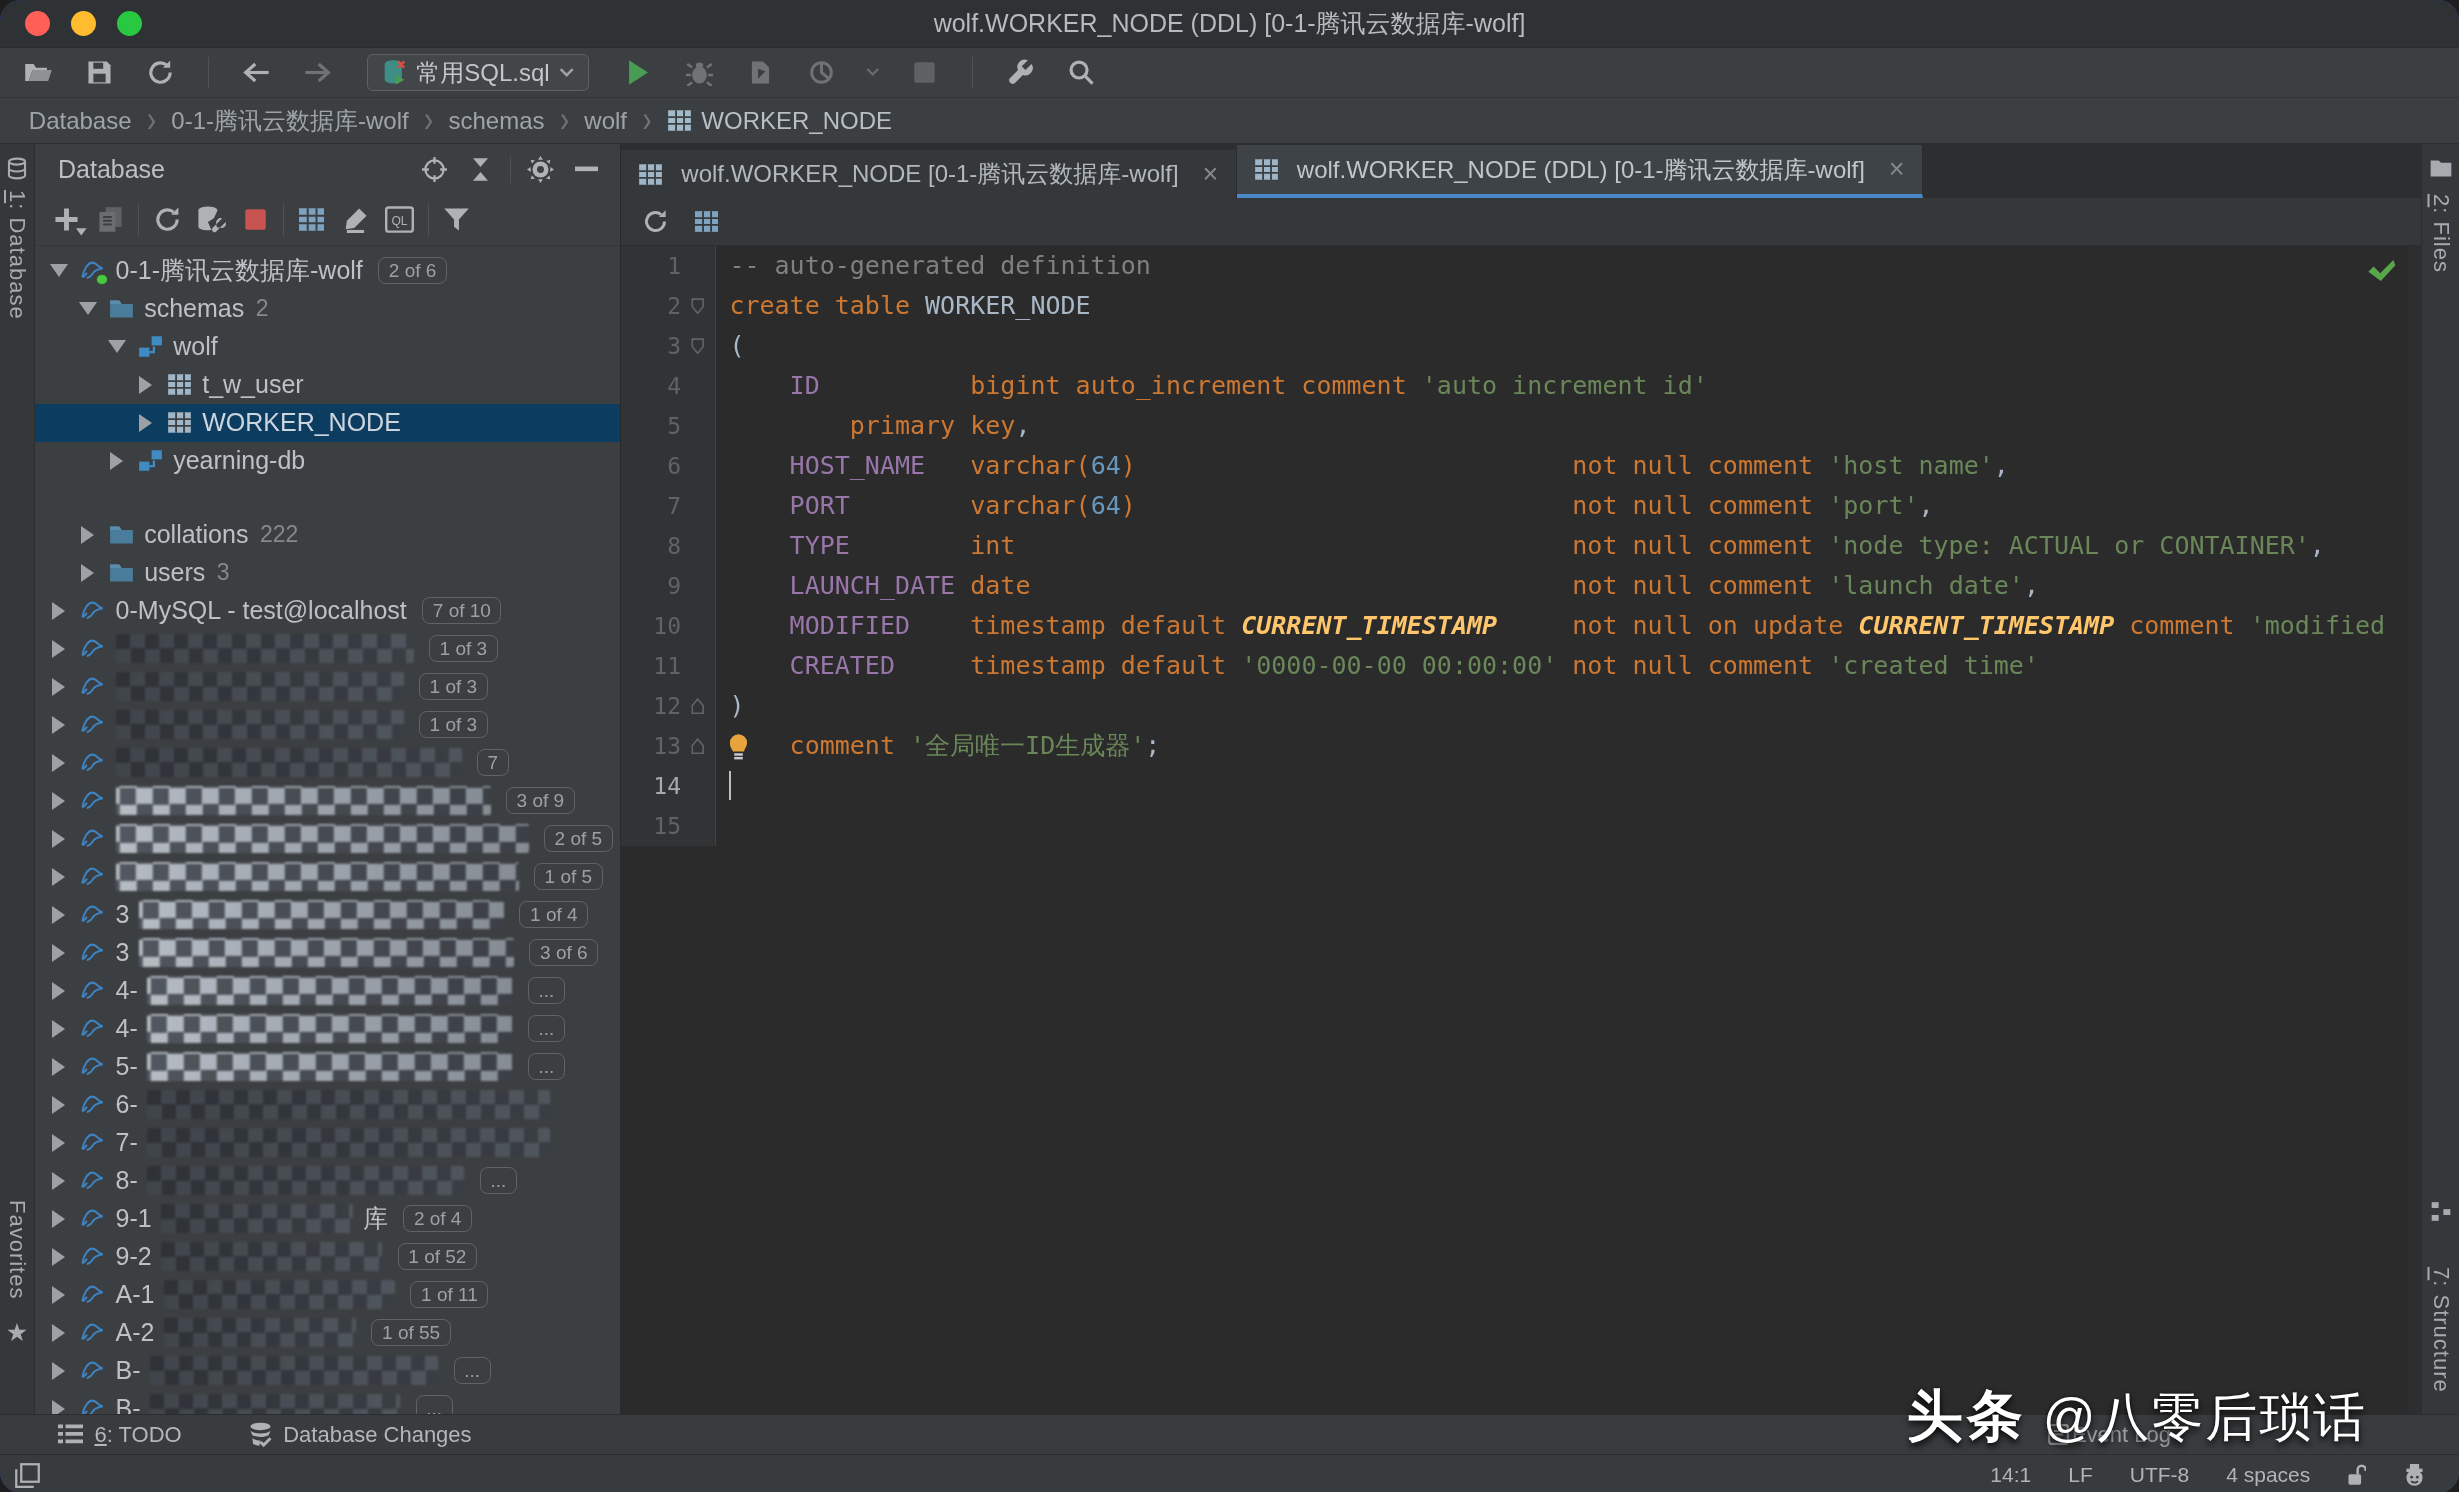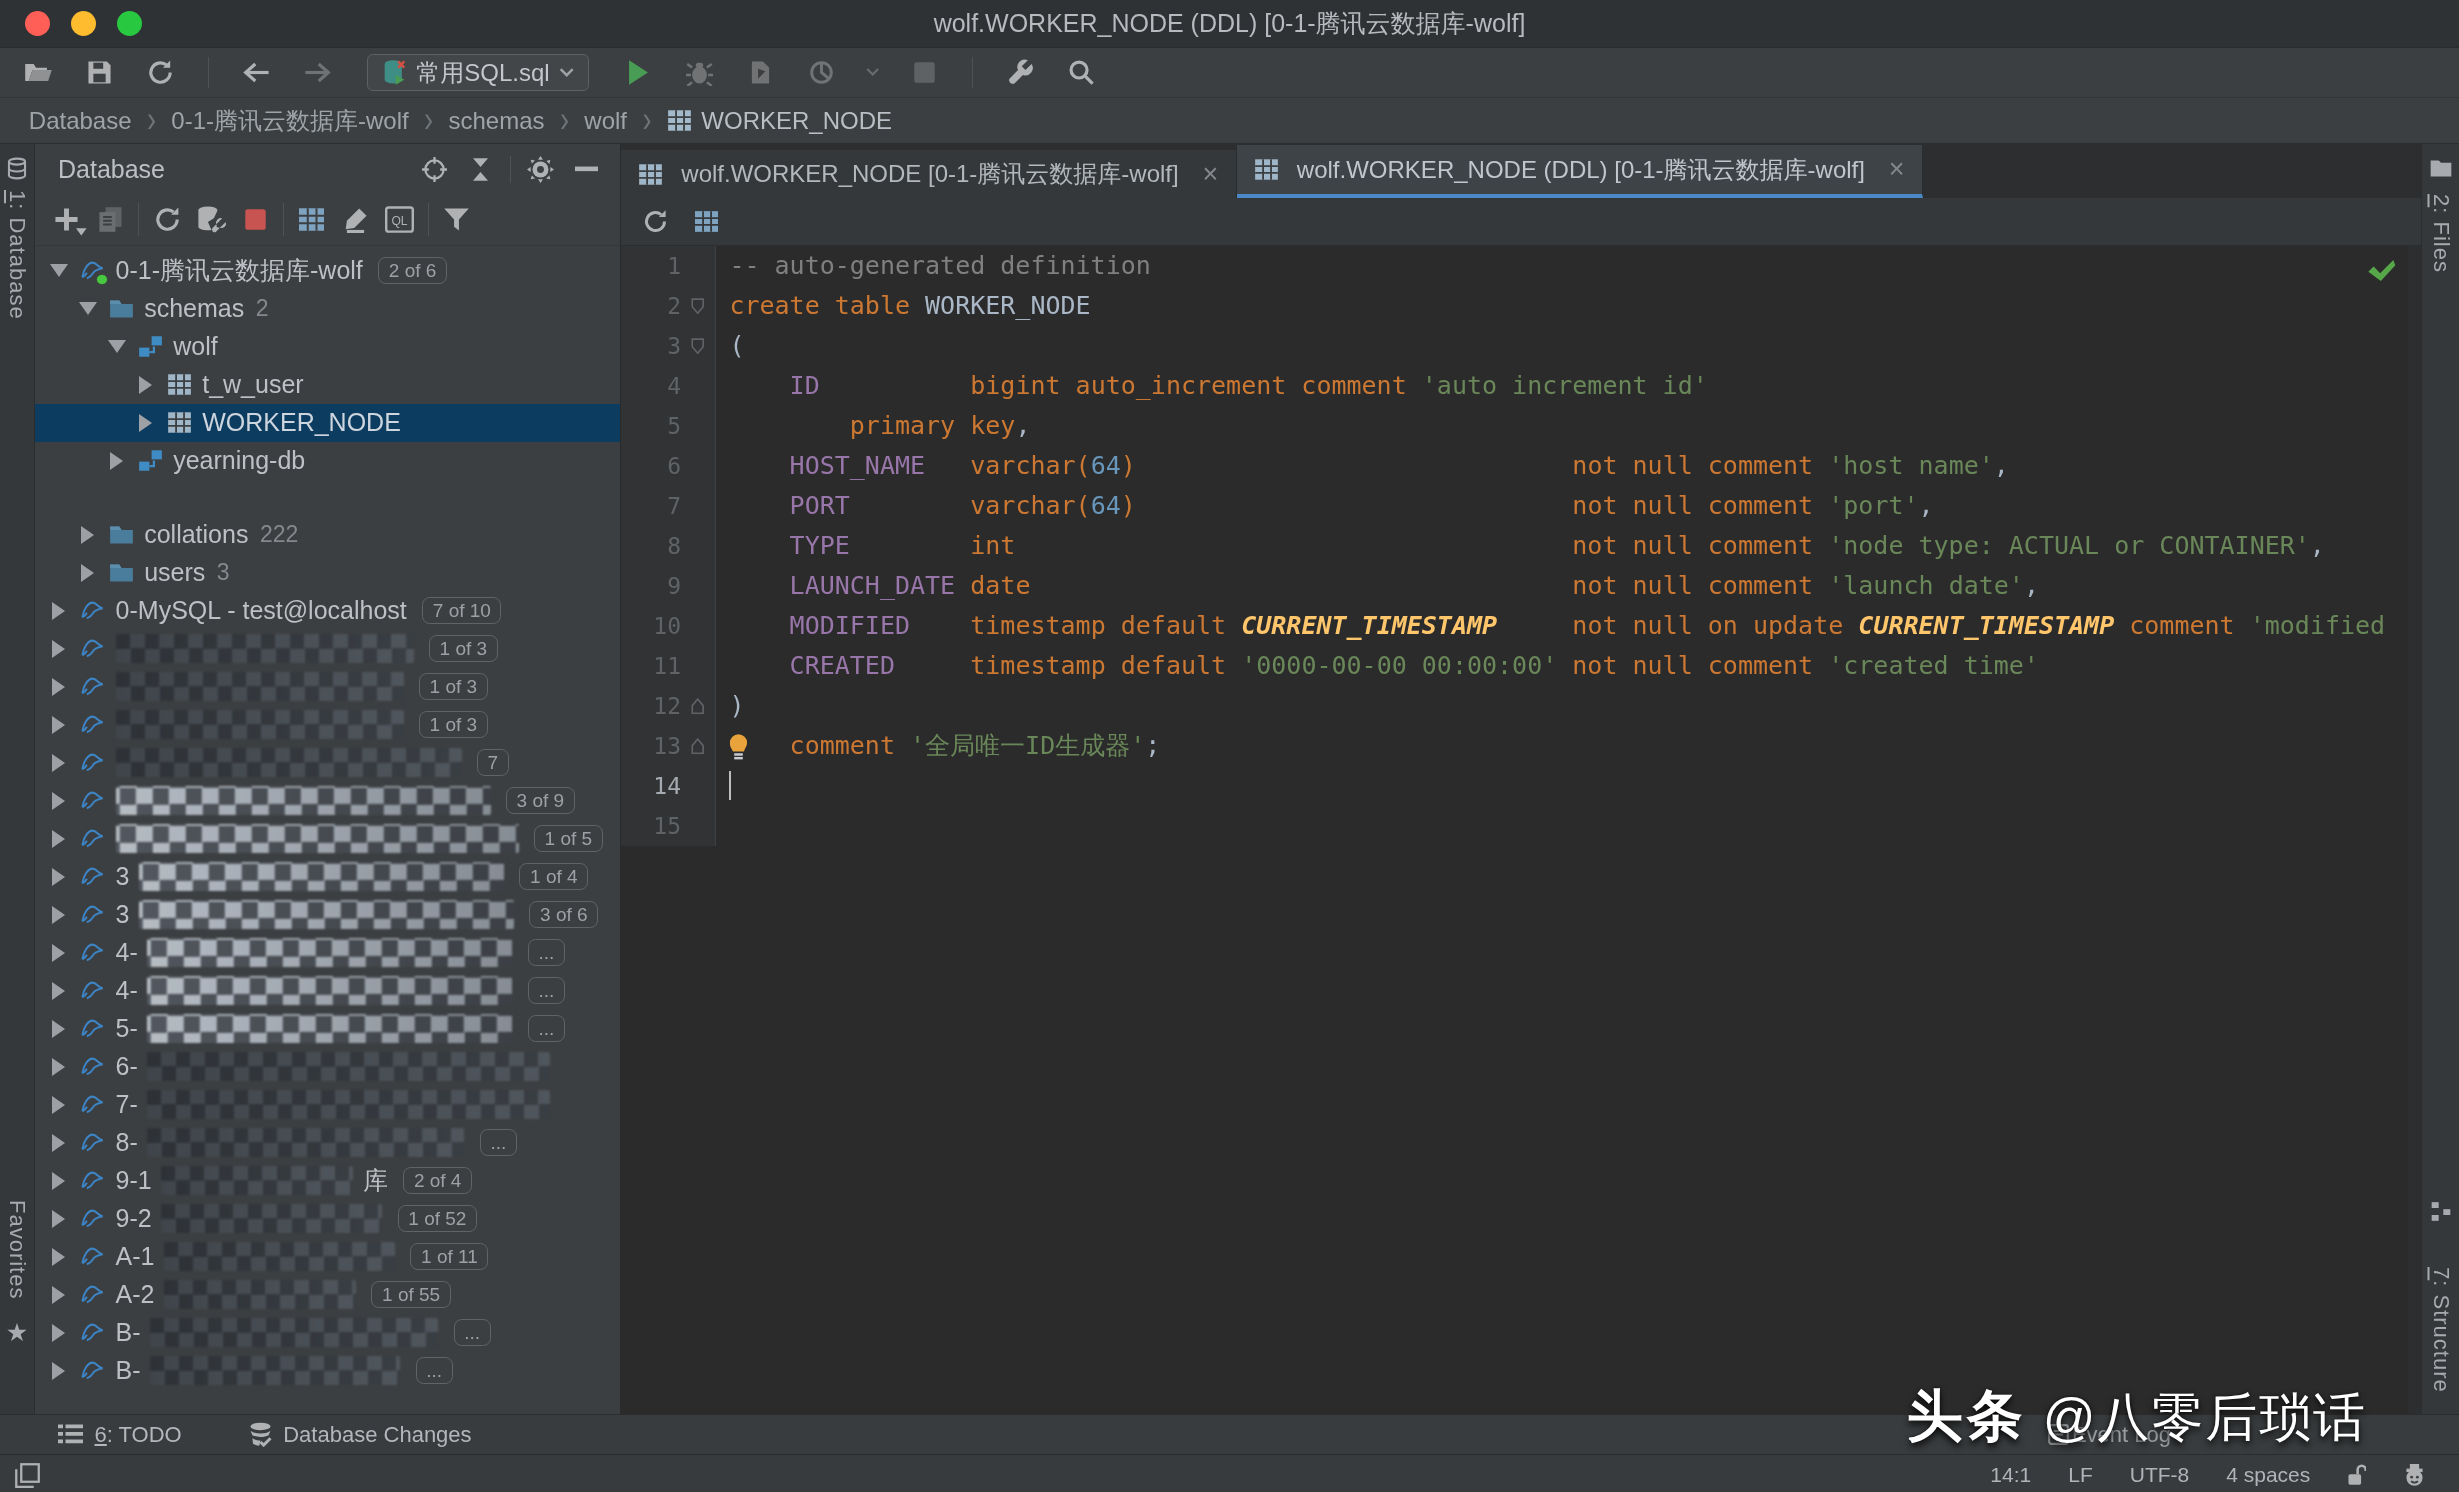--- a/index.html
+++ b/index.html
@@ -1,19 +1,19 @@
 <!DOCTYPE html>
 <html><head>
 <meta charset="utf-8">
 <style>
   * { margin:0; padding:0; box-sizing:border-box; }
   html,body { background:#1e1e1e; }
   #app {
     position:relative; width:2459px; height:1493px; overflow:hidden;
-    font-family:"Liberation Sans", sans-serif; color:#bbbec2; background:#1d4ed8;
+    font-family:"Liberation Sans", sans-serif; color:#bbbec2; background:#1d4ed8;border-radius:21px;
     -webkit-font-smoothing:antialiased;
   }
   
   .titlebar { height:48px; background:#2f3234; display:flex; align-items:center; position:relative; border-bottom:1px solid #292b2c;}
   .lights { display:flex; gap:21px; margin-left:25px; }
   .light { width:25px; height:25px; border-radius:50%; }
   .title-text { position:absolute; left:0; right:0; text-align:center; font-size:25px; color:#b7bbbf; }
   
   .toolbar { height:50px; background:#3c3f41; display:flex; align-items:center; gap:19px; padding:0 17.3px; border-bottom:1px solid #323536;}
   .tbtn { width:42px; height:38px; display:flex; align-items:center; justify-content:center; border-radius:3.8px; }
@@ -519,20 +519,33 @@
           <div class="trow" style="padding-left: 13.4px;">
             <span class="arrow">
               <span class="tri-r"></span>
             </span>
             <span class="ticon">
               <svg width="27" height="25" viewBox="0 0 24 22" fill="none" stroke="#3d84c5" stroke-width="1.8">
                 <path d="M3 17C4 10 8 4 12 4c4 0 4 4 9 5-4 1-7 1-9 5-1 2-3 3-5 4"></path>
                 <path d="M3 17c2-1 3-2 4-4"></path>
               </svg>
             </span>
+            <div class="mosaic lite" style="width: 413px;"></div>
+            <span class="tbadge">2 of 5</span>
+          </div>
+          <div class="trow" style="padding-left: 13.4px;">
+            <span class="arrow">
+              <span class="tri-r"></span>
+            </span>
+            <span class="ticon">
+              <svg width="27" height="25" viewBox="0 0 24 22" fill="none" stroke="#3d84c5" stroke-width="1.8">
+                <path d="M3 17C4 10 8 4 12 4c4 0 4 4 9 5-4 1-7 1-9 5-1 2-3 3-5 4"></path>
+                <path d="M3 17c2-1 3-2 4-4"></path>
+              </svg>
+            </span>
             <div class="mosaic lite" style="width: 403px;"></div>
             <span class="tbadge">1 of 5</span>
           </div>
           <div class="trow" style="padding-left: 13.4px;">
             <span class="arrow">
               <span class="tri-r"></span>
             </span>
             <span class="ticon">
               <svg width="27" height="25" viewBox="0 0 24 22" fill="none" stroke="#3d84c5" stroke-width="1.8">
                 <path d="M3 17C4 10 8 4 12 4c4 0 4 4 9 5-4 1-7 1-9 5-1 2-3 3-5 4"></path>

